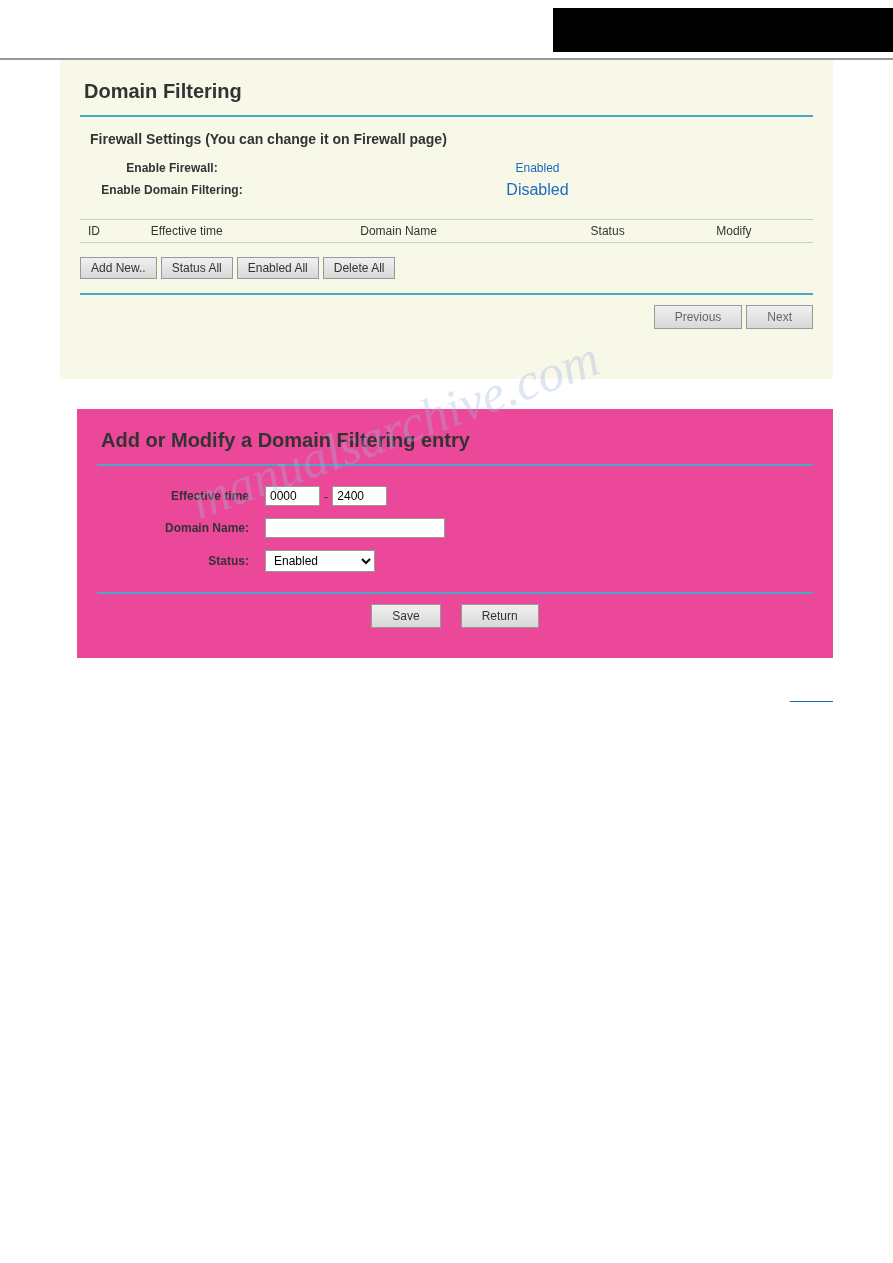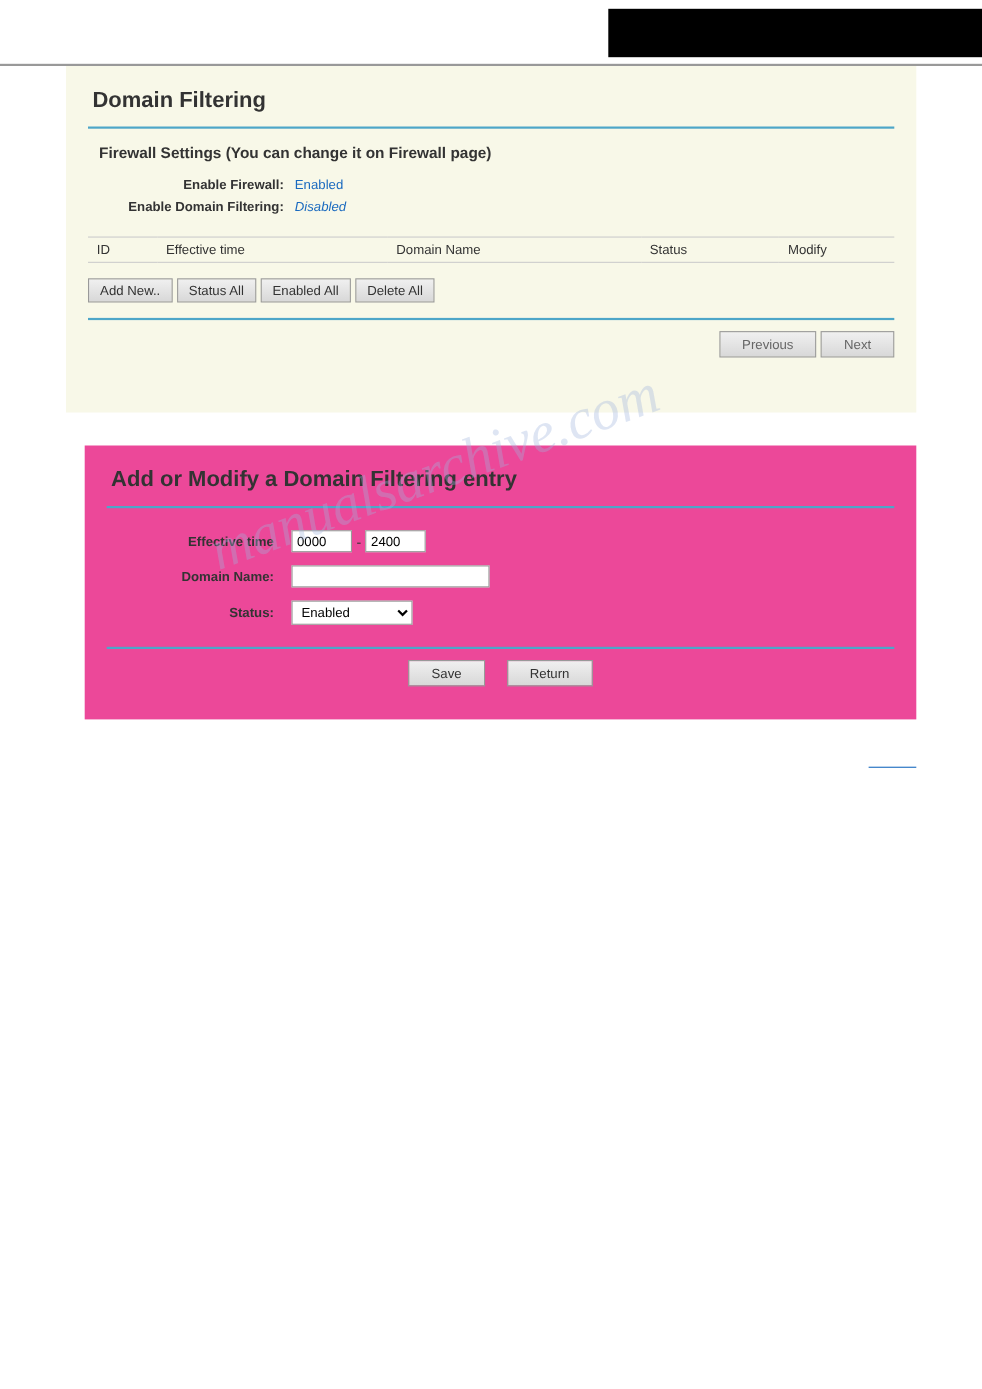--- a/index.html
+++ b/index.html
@@ -63,36 +63,36 @@
       margin-bottom: 10px;
       padding-left: 10px;
     }
 
     .settings-table {
       width: 100%;
       margin-bottom: 16px;
     }
     .settings-table td {
       padding: 2px 4px;
+      text-align: center;
     }
     .settings-label {
       font-weight: bold;
       font-size: 12px;
       text-align: right;
       width: 180px;
       padding-right: 8px;
     }
     .settings-value-enabled {
       color: #1a6abf;
       font-size: 12px;
     }
     .settings-value-disabled {
       color: #1a6abf;
-      font-size: 12px;
-      font-style: italic;
+      font-size: 16px;
     }
 
     
     .col-headers {
       width: 100%;
       border-collapse: collapse;
       margin-bottom: 14px;
       margin-top: 6px;
     }
     .col-headers th {

